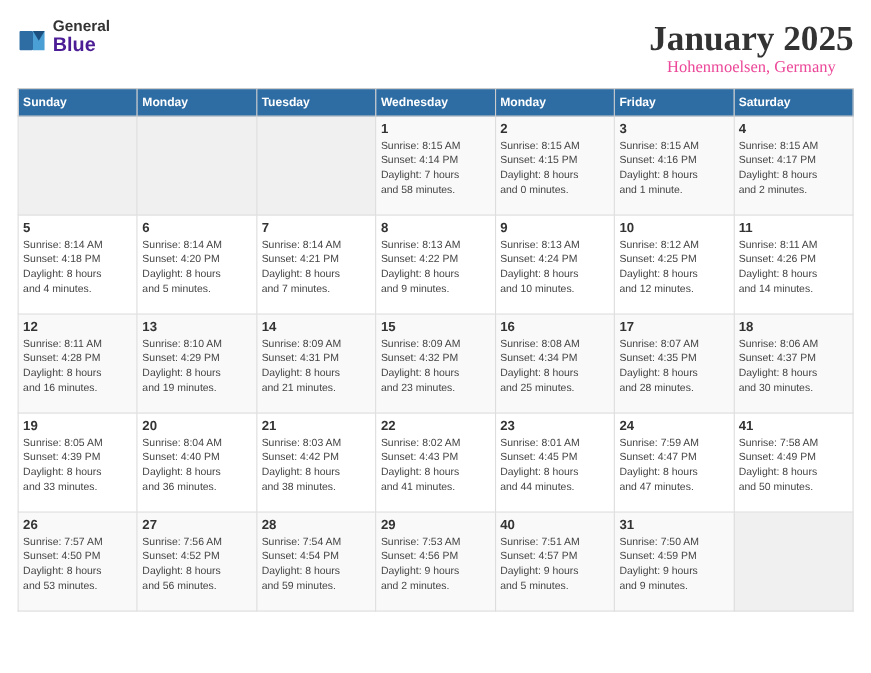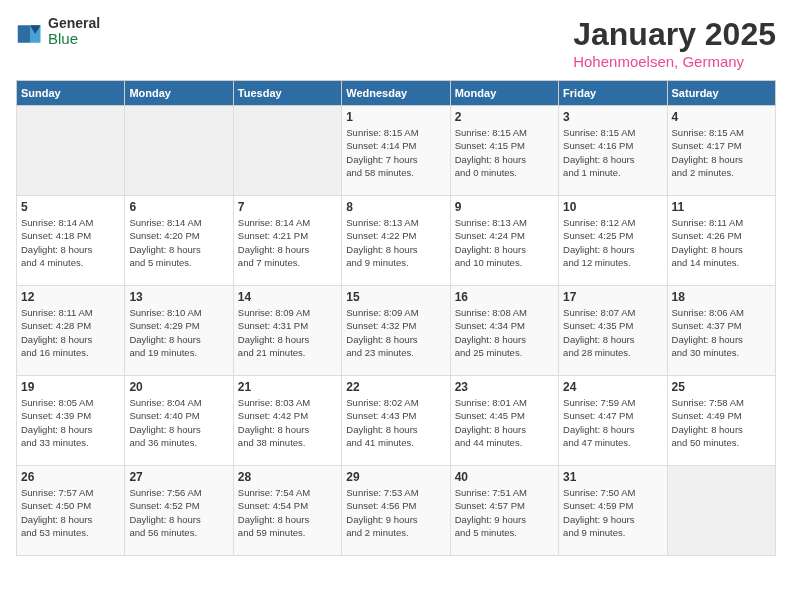--- a/index.html
+++ b/index.html
@@ -25,30 +25,31 @@
       display: flex;
       flex-direction: column;
       line-height: 1.1;
     }
     .logo-general {
       font-size: 14px;
       font-weight: bold;
       color: #333;
     }
     .logo-blue {
-      font-size: 15px;
-      font-weight: normal;
-      color: #15803d;
+      font-size: 18px;
+      font-weight: bold;
+      color: #4c1d95;
     }
     .logo-icon {
       width: 28px;
       height: 28px;
     }
     .title-block {
-      text-align: left;
+      text-align: center;
+      font-family: Liberation Serif, serif;
     }
     .month-title {
       font-size: 32px;
       font-weight: bold;
       color: #333;
     }
     .location {
       font-size: 15px;
       color: #ec4899;
     }
@@ -231,21 +232,21 @@
         </td>
         <td>
           <span class="day-num">23</span>
           <div class="day-info">Sunrise: 8:01 AM<br>Sunset: 4:45 PM<br>Daylight: 8 hours<br>and 44 minutes.</div>
         </td>
         <td>
           <span class="day-num">24</span>
           <div class="day-info">Sunrise: 7:59 AM<br>Sunset: 4:47 PM<br>Daylight: 8 hours<br>and 47 minutes.</div>
         </td>
         <td>
-          <span class="day-num">25</span>
+          <span class="day-num">41</span>
           <div class="day-info">Sunrise: 7:58 AM<br>Sunset: 4:49 PM<br>Daylight: 8 hours<br>and 50 minutes.</div>
         </td>
       </tr>
       <tr>
         <td>
           <span class="day-num">26</span>
           <div class="day-info">Sunrise: 7:57 AM<br>Sunset: 4:50 PM<br>Daylight: 8 hours<br>and 53 minutes.</div>
         </td>
         <td>
           <span class="day-num">27</span>

